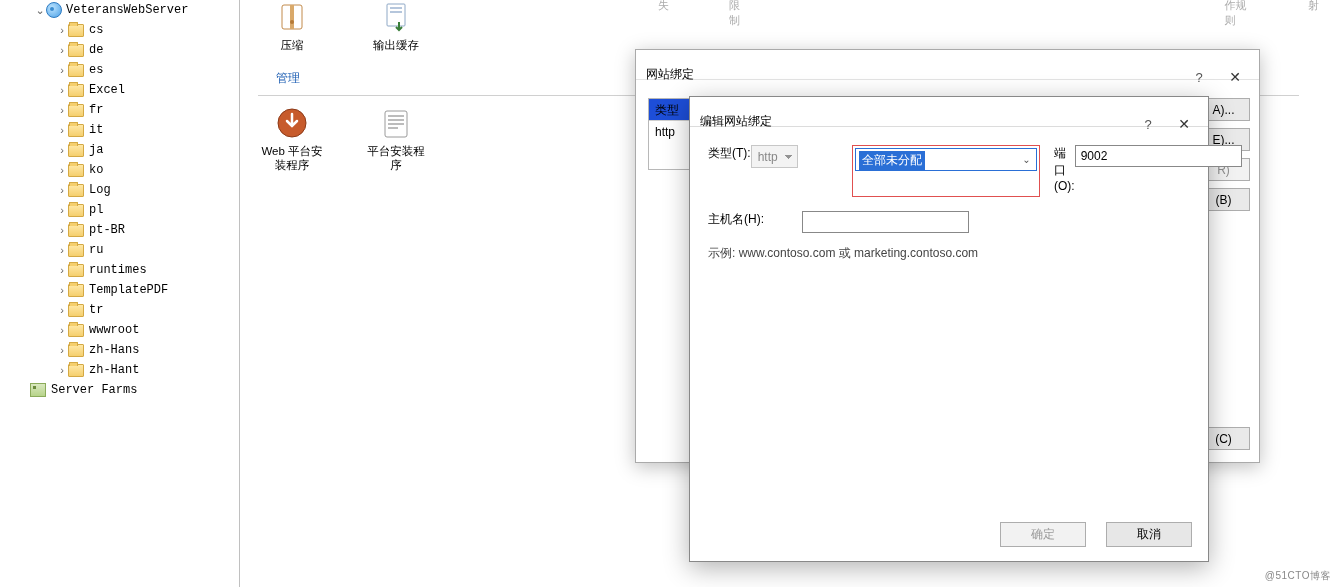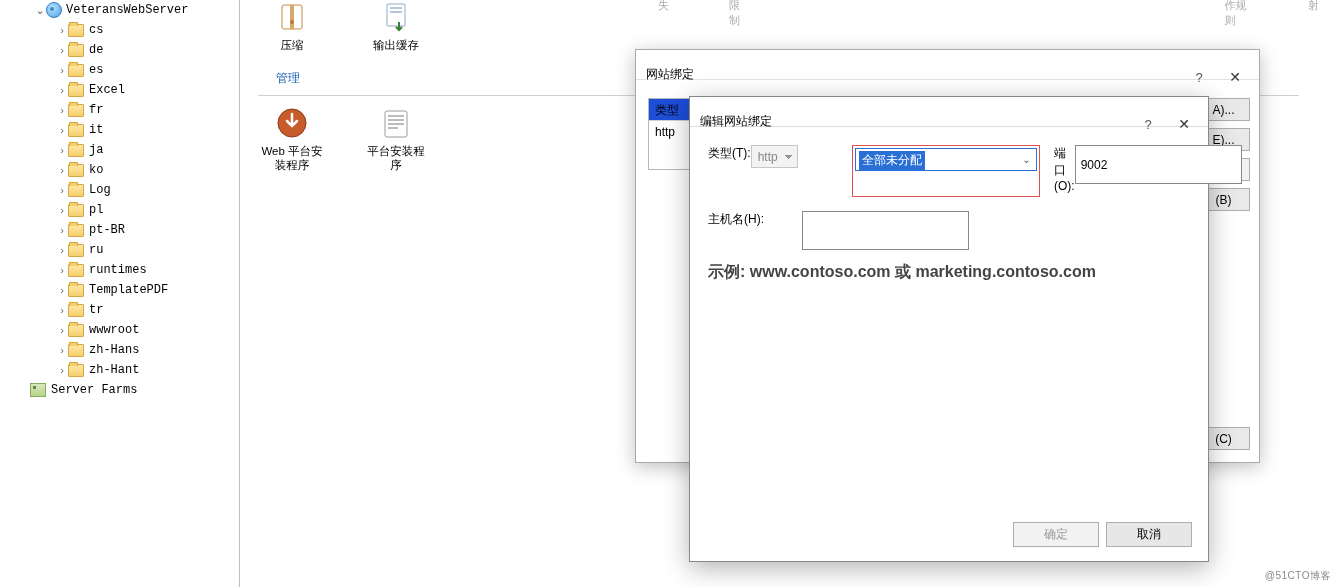--- a/index.html
+++ b/index.html
@@ -46,28 +46,28 @@
 
   
   .dialog-inner { position:absolute; left:689px; top:96px; width:520px; height:466px; background:#fff; border:1px solid #888; box-shadow:0 6px 24px rgba(0,0,0,.3); z-index:10;}
   .dialog-inner .dlg-title{ border-bottom:1px solid #dcdcdc;}
   .form-area { padding:18px 18px 0 18px; }
   .form-row1 { display:flex; gap:14px; }
   .fg { display:flex; flex-direction:row; }
   .fg label { font-size:12px; margin-bottom:4px;}
   .sel { height:23px; border:1px solid #b0b0b0; background:#eee; font-size:12px; padding:0 18px 0 6px; appearance:none; -webkit-appearance:none; background-image:linear-gradient(45deg,transparent 50%,#666 50%),linear-gradient(135deg,#666 50%,transparent 50%); background-position:right 8px top 9px,right 4px top 9px; background-size:4px 4px; background-repeat:no-repeat;}
   .sel:disabled{ color:#555; }
-  .txt { height:39px; border:1px solid #888; padding:0 5px; font-size:12px;}
+  .txt { height:22px; border:1px solid #888; padding:0 5px; font-size:12px;}
   .combo { position:relative; width:182px; height:23px; border:1px solid #2a6fd6; background:#fff; display:flex; align-items:center; }
   .combo .val { position:absolute; left:3px; top:2px; background:#2a6fd6; color:#fff; padding:1px 3px; font-size:12px;}
   .combo .dd { position:absolute; right:2px; top:3px; width:15px; height:15px; display:flex; align-items:center; justify-content:center; color:#555; font-size:10px;}
   .outer-red { border:1px solid #e05050; padding:2px;}
   .hostrow { margin-top:14px;gap:38px;}
-  .example { font-size:16px; color:#444; margin-top:12px;font-weight:bold;}
-  .dlg-footer { position:absolute; bottom:14px; right:16px; display:flex; gap:7px;}
+  .example { font-size:12px; color:#444; margin-top:12px;}
+  .dlg-footer { position:absolute; bottom:14px; right:16px; display:flex; gap:20px;}
   .btn { width:86px; height:25px; border:1px solid #adadad; background:#e7e7e7; font-size:12px; display:flex; align-items:center; justify-content:center; cursor:pointer;}
   .btn.disabled{ color:#9a9a9a; background:#f2f2f2; cursor:default;}
 
   
   .top-partial { position:absolute; top:-2px; left:258px; right:20px; height:10px; display:flex; gap:60px; color:#888; font-size:11px; opacity:.7; pointer-events:none;}
 
   .watermark { position:absolute; right:8px; bottom:4px; color:#888; font-size:10px; letter-spacing:.5px; z-index:50;}
   
   
   svg { display:block; }

